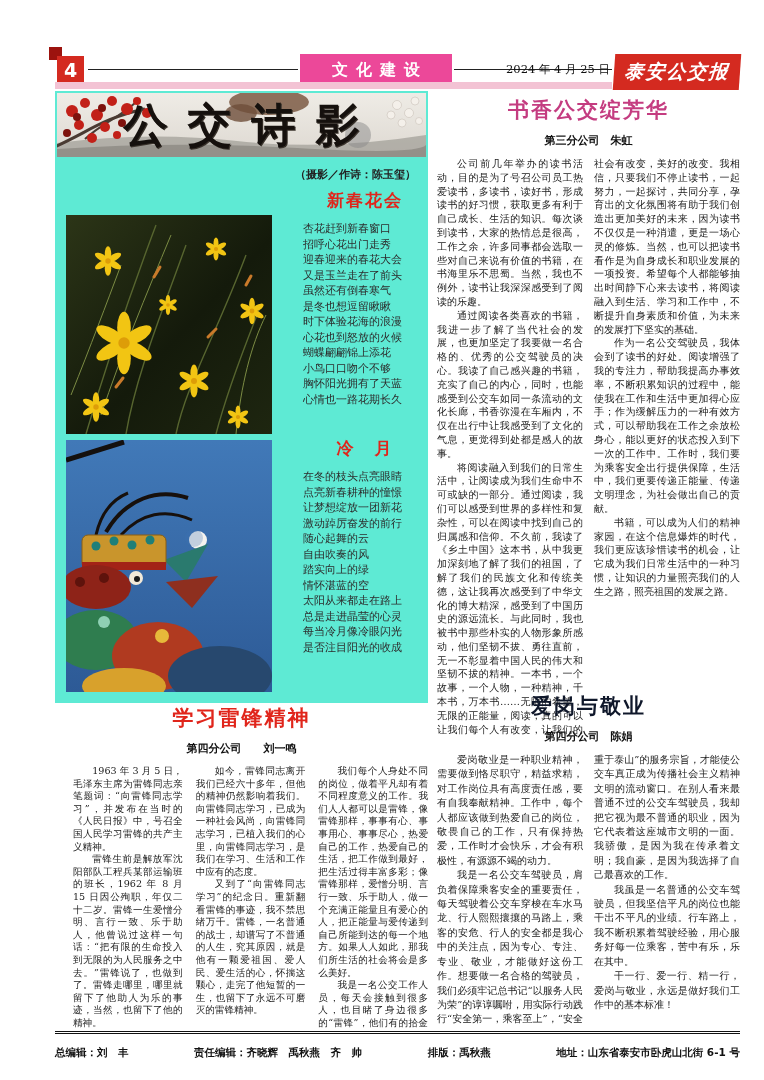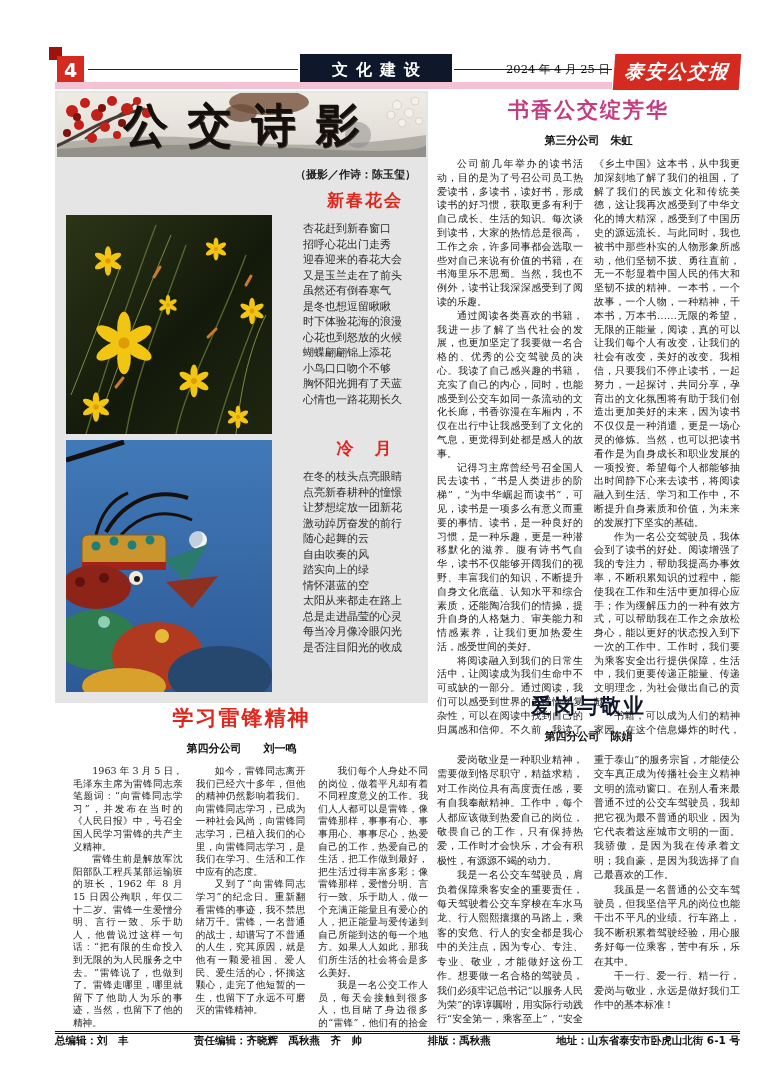--- a/index.html
+++ b/index.html
@@ -8,30 +8,30 @@
         font-family:"DejaVu Serif","Liberation Serif",serif;color:#1a1a1a;}
   .sans{font-family:"DejaVu Sans","Liberation Sans",sans-serif;}
 
   
   .corner-tab{position:absolute;left:49px;top:47px;width:13px;height:13px;background:#9c130e;}
   .page-num{position:absolute;left:57px;top:56px;width:27px;height:27px;background:#d42a20;color:#fff;
             font-weight:bold;font-size:19px;display:flex;align-items:center;justify-content:center;}
   .rule{position:absolute;height:1px;background:#222;top:69px;}
   .rule-left{left:88px;width:210px;}
   .rule-right{left:454px;width:158px;}
-  .section-box{position:absolute;left:300px;top:54px;width:152px;height:32px;background:#0f172a;color:#fff;
+  .section-box{position:absolute;left:300px;top:54px;width:152px;height:32px;background:#ec4899;color:#fff;
                font-weight:bold;font-size:16px;letter-spacing:8px;display:flex;align-items:center;justify-content:center;text-indent:8px;}
   .issue-date{position:absolute;left:500px;top:62px;width:110px;text-align:right;font-size:11.5px;color:#111;}
   .logo-box{position:absolute;left:614px;top:54px;width:126px;height:36px;background:#d42a20;color:#fff;
             display:flex;align-items:center;justify-content:center;font-style:italic;font-weight:bold;
             font-size:19px;letter-spacing:2px;transform:skewX(-4deg);}
   .pink-band{position:absolute;left:55px;top:82px;width:557px;height:7px;background:#f3c3d4;}
 
   
-  .poetry{position:absolute;left:55px;top:91px;width:373px;height:612px;background:#e5e5e5;}
+  .poetry{position:absolute;left:55px;top:91px;width:373px;height:612px;background:#5eead4;}
   .banner{position:absolute;left:2px;top:2px;width:369px;height:64px;overflow:hidden;}
   .banner svg{position:absolute;left:0;top:0;}
   .banner-title{position:absolute;inset:0;display:flex;align-items:center;justify-content:center;
                 font-size:44px;font-weight:bold;color:#15100d;letter-spacing:20px;text-indent:20px;
                 text-shadow:1px 1px 0 #3a332c;transform:scaleY(1.04);}
   .credit{position:absolute;right:12px;top:76px;font-size:11px;font-weight:bold;color:#222;}
   .photo{position:absolute;left:11px;width:206px;overflow:hidden;}
   .photo1{top:124px;height:219px;}
   .photo2{top:349px;height:252px;}
   .poem{position:absolute;left:248px;width:124px;}
@@ -53,21 +53,21 @@
   .a3 h2{color:#0f172a;}
   .byline{text-align:center;font-weight:bold;font-size:11px;margin-top:9px;color:#111;
           font-family:"DejaVu Sans","Liberation Sans",sans-serif;}
   .body{margin-top:9px;text-align:justify;column-fill:auto;overflow:hidden;}
   .body p{margin:0;text-indent:2em;}
   .a1 .body{height:588px;column-count:2;column-gap:11px;font-size:10px;line-height:13.8px;}
   .a2 .body{height:276px;column-count:3;column-gap:13px;font-size:9.6px;line-height:12.6px;margin-left:18px;}
   .a3 .body{height:282px;column-count:2;column-gap:11px;font-size:10px;line-height:14.4px;}
 
   
-  .footer{position:absolute;left:55px;top:1031px;width:685px;border-top:3px double #111;padding-top:0;
+  .footer{position:absolute;left:55px;top:1031px;width:685px;border-top:3px double #111;padding-top:12px;
           display:flex;justify-content:space-between;font-weight:bold;font-size:10.5px;color:#111;
           font-family:"DejaVu Sans","Liberation Sans",sans-serif;}
 </style>
 </head>
 <body>
 
 <div class="page">
 
   <div class="corner-tab"></div>
   <div class="page-num sans">4</div>
@@ -256,21 +256,20 @@
         </div>
     </div>
   </section>
 
   <article class="a1">
     <h2>书香公交绽芳华</h2>
     <div class="byline">第三分公司　朱虹</div>
     <div class="body">
         <p>公司前几年举办的读书活动，目的是为了号召公司员工热爱读书，多读书，读好书，形成读书的好习惯，获取更多有利于自己成长、生活的知识。每次谈到读书，大家的热情总是很高，工作之余，许多同事都会选取一些对自己来说有价值的书籍，在书海里乐不思蜀。当然，我也不例外，读书让我深深感受到了阅读的乐趣。</p>
         <p>通过阅读各类喜欢的书籍，我进一步了解了当代社会的发展，也更加坚定了我要做一名合格的、优秀的公交驾驶员的决心。我读了自己感兴趣的书籍，充实了自己的内心，同时，也能感受到公交车如同一条流动的文化长廊，书香弥漫在车厢内，不仅在出行中让我感受到了文化的气息，更觉得到处都是感人的故事。</p>
-        <p>记得习主席曾经号召全国人民去读书，“书是人类进步的阶梯”，“为中华崛起而读书”，可见，读书是一项多么有意义而重要的事情。读书，是一种良好的习惯，是一种乐趣，更是一种潜移默化的滋养。腹有诗书气自华，读书不仅能够开阔我们的视野、丰富我们的知识，不断提升自身文化底蕴、认知水平和综合素质，还能陶冶我们的情操，提升自身的人格魅力、审美能力和情感素养，让我们更加热爱生活，感受世间的美好。</p>
         <p>将阅读融入到我们的日常生活中，让阅读成为我们生命中不可或缺的一部分。通过阅读，我们可以感受到世界的多样性和复杂性，可以在阅读中找到自己的归属感和信仰。不久前，我读了《乡土中国》这本书，从中我更加深刻地了解了我们的祖国，了解了我们的民族文化和传统美德，这让我再次感受到了中华文化的博大精深，感受到了中国历史的源远流长。与此同时，我也被书中那些朴实的人物形象所感动，他们坚韧不拔、勇往直前，无一不彰显着中国人民的伟大和坚韧不拔的精神。一本书，一个故事，一个人物，一种精神，千本书，万本书……无限的希望，无限的正能量，阅读，真的可以让我们每个人有改变，让我们的社会有改变，美好的改变。我相信，只要我们不停止读书，一起努力，一起探讨，共同分享，孕育出的文化氛围将有助于我们创造出更加美好的未来，因为读书不仅仅是一种消遣，更是一场心灵的修炼。当然，也可以把读书看作是为自身成长和职业发展的一项投资。希望每个人都能够抽出时间静下心来去读书，将阅读融入到生活、学习和工作中，不断提升自身素质和价值，为未来的发展打下坚实的基础。</p>
         <p>作为一名公交驾驶员，我体会到了读书的好处。阅读增强了我的专注力，帮助我提高办事效率，不断积累知识的过程中，能使我在工作和生活中更加得心应手；作为缓解压力的一种有效方式，可以帮助我在工作之余放松身心，能以更好的状态投入到下一次的工作中。工作时，我们要为乘客安全出行提供保障，生活中，我们更要传递正能量、传递文明理念，为社会做出自己的贡献。</p>
         <p>书籍，可以成为人们的精神家园，在这个信息爆炸的时代，我们更应该珍惜读书的机会，让它成为我们日常生活中的一种习惯，让知识的力量照亮我们的人生之路，照亮祖国的发展之路。</p>
       </div>
   </article>
 
   <article class="a2">
     <h2>学习雷锋精神</h2>
     <div class="byline">第四分公司　　刘一鸣</div>
     <div class="body">

